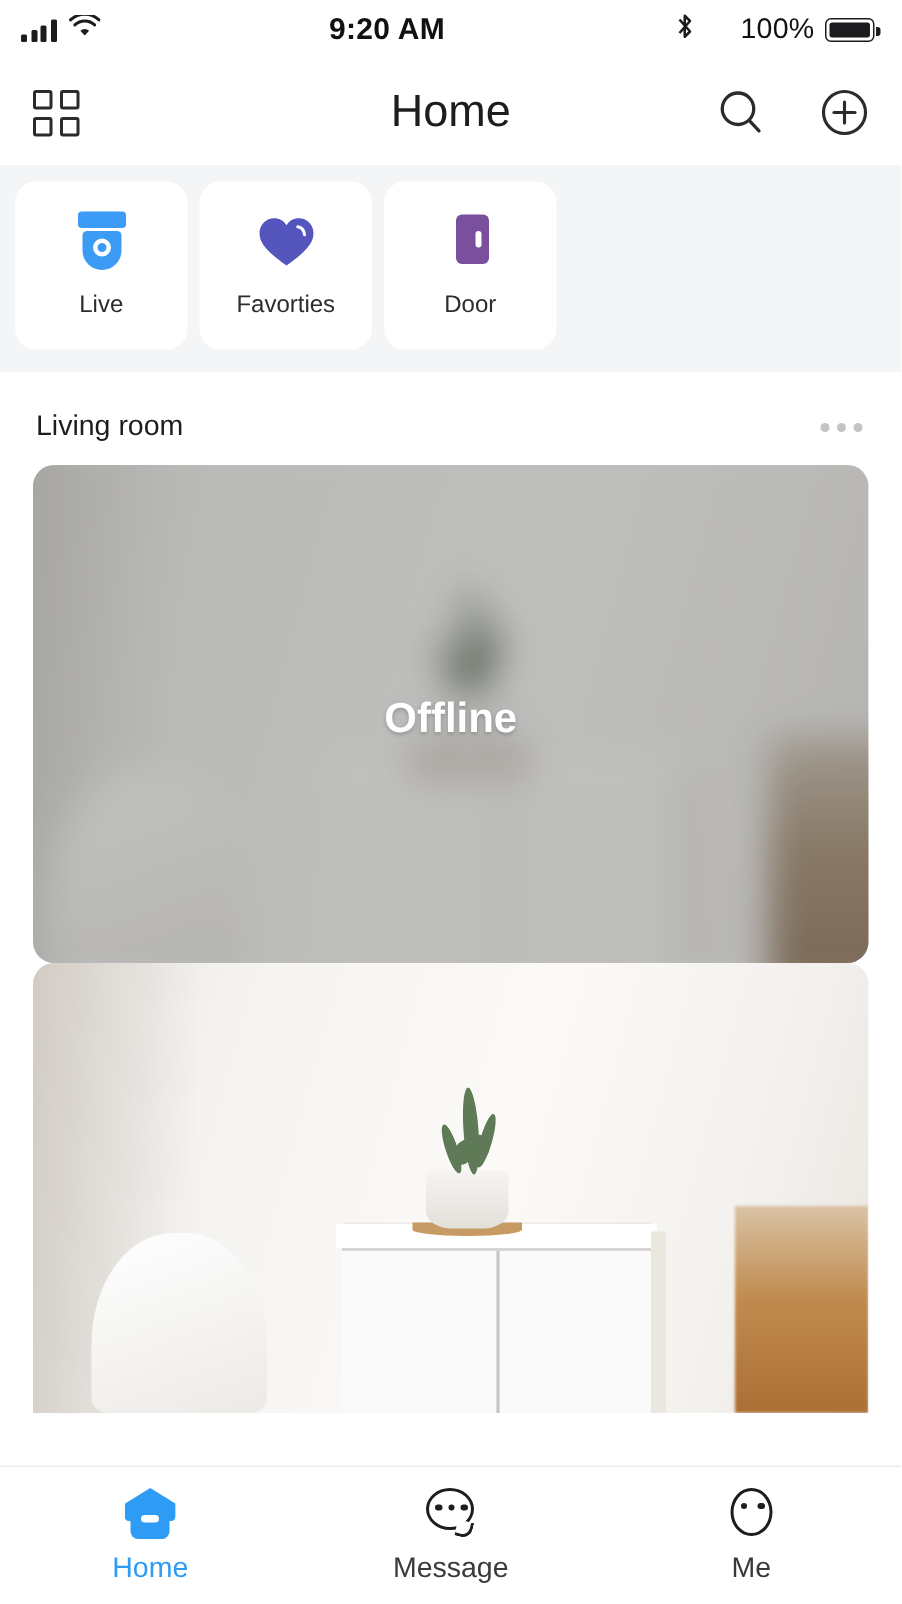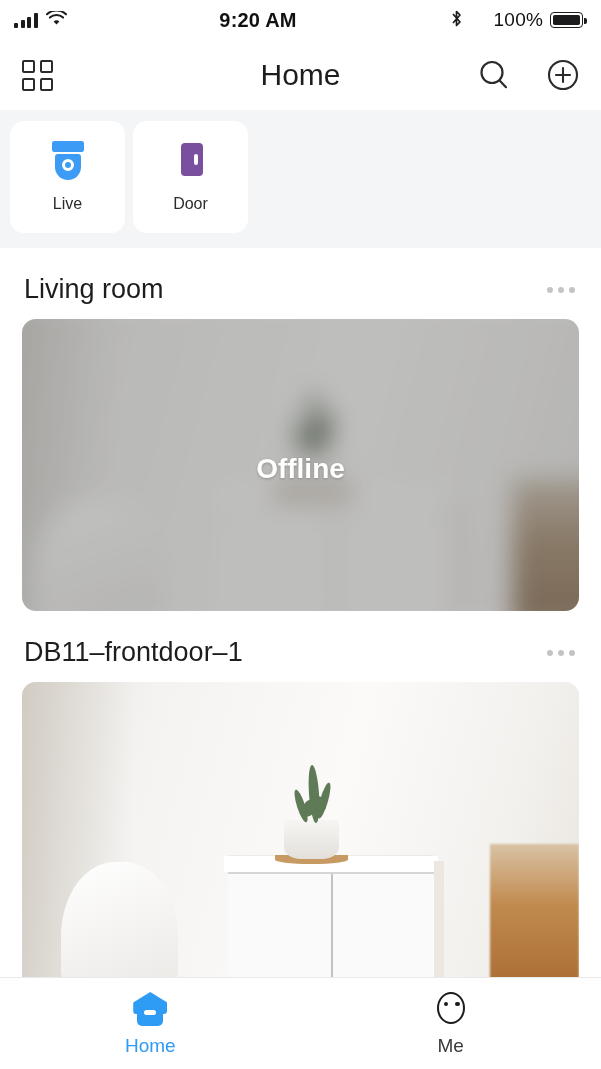--- a/index.html
+++ b/index.html
@@ -131,29 +131,29 @@
     position:absolute; left:26px; top:13px; width:4px; height:11px;
     background:#ffffff; border-radius:2px;
   }
 
   
   .feed { flex:1; overflow:hidden; background:#ffffff; position:relative; }
   .section-head {
     display:flex; align-items:center; justify-content:space-between;
     padding:26px 24px 14px 24px;
   }
-  .section-title { font-size:27px; color:#1d1d1f; font-weight:400; }
+  .section-title { font-size:19px; color:#1d1d1f; font-weight:400; }
   .dots { display:flex; gap:5px; cursor:pointer; padding:6px 2px; }
   .dots i { width:6px; height:6px; border-radius:50%; background:#c3c4c6; display:block; }
 
   .cam-card {
     margin:0 22px; border-radius:14px; overflow:hidden; position:relative;
     cursor:pointer;
   }
-  .cam-card.offline { height:292px; }
+  .cam-card.offline { height:332px; }
   .cam-card.live { height:300px; border-radius:14px 14px 0 0; }
 
   
   .scene { position:absolute; inset:0; overflow:hidden; background:#f3f2f0; }
   .scene .wall {
     position:absolute; inset:0;
     background:
       linear-gradient(105deg, #e6e3de 0%, #f4f3f1 22%, #fbfaf9 55%, #f3f1ee 82%, #e9e5df 100%);
   }
   .scene .wall-shadow {
@@ -335,20 +335,29 @@
     <div class="qcard">
       <span class="qicon ic-cam">
         <span class="cam-bar"></span>
           <span class="cam-dome"></span>
           <span class="cam-lens"></span>
       </span>
       <span class="qlabel">Live</span>
     </div>
 
 
+    <div class="qcard">
+      <span class="qicon ic-heart">
+        <svg width="40" height="36" viewBox="0 0 40 36">
+          <path d="M20 34C8 25.5 2 19.5 2 12.5 2 6.7 6.4 2.5 11.8 2.5c3.4 0 6.5 1.8 8.2 4.6 1.7-2.8 4.8-4.6 8.2-4.6C33.6 2.5 38 6.7 38 12.5c0 7-6 13-18 21.5z" fill="#5556bd"></path>
+          <path d="M27.5 8.2c2.6.5 4.3 2.6 4.5 5.3" stroke="#ffffff" stroke-width="2" fill="none" stroke-linecap="round"></path>
+        </svg>
+      </span>
+      <span class="qlabel">Favorties</span>
+    </div>
 
 
     <div class="qcard">
       <span class="qicon ic-door">
         <span class="d-body"></span>
           <span class="d-handle"></span>
       </span>
       <span class="qlabel">Door</span>
     </div>
 
@@ -384,28 +393,20 @@
             <b></b>
             <b></b>
             <b></b>
             <b></b>
           </div>
       </div>
       <div class="tint"></div>
       <div class="offline-label">Offline</div>
     </div>
 
-    <div class="section-head">
-      <span class="section-title">DB11–frontdoor–1</span>
-      <span class="dots">
-          <i></i>
-          <i></i>
-          <i></i>
-        </span>
-    </div>
 
     <div class="cam-card live">
       <div class="scene">
         <div class="wall"></div>
         <div class="wall-shadow"></div>
         <div class="floor-strip"></div>
         <div class="chair"></div>
         <div class="cabinet">
             <div class="top"></div>
             <div class="ledge"></div>
@@ -430,20 +431,32 @@
 
     <div class="tab active">
       <span class="ticon ic-home">
         <span class="h-roof"></span>
           <span class="h-body"></span>
           <span class="h-slot"></span>
       </span>
       <span class="tlabel">Home</span>
     </div>
 
+    <div class="tab">
+      <span class="ticon ic-msg">
+        <span class="m-bub"></span>
+          <span class="m-tail"></span>
+        <span class="m-dots">
+            <i></i>
+            <i></i>
+            <i></i>
+          </span>
+      </span>
+      <span class="tlabel">Message</span>
+    </div>
 
     <div class="tab">
       <span class="ticon ic-me">
         <span class="me-head"></span>
           <span class="me-eyes">
             <i></i>
             <i></i>
           </span>
       </span>
       <span class="tlabel">Me</span>

